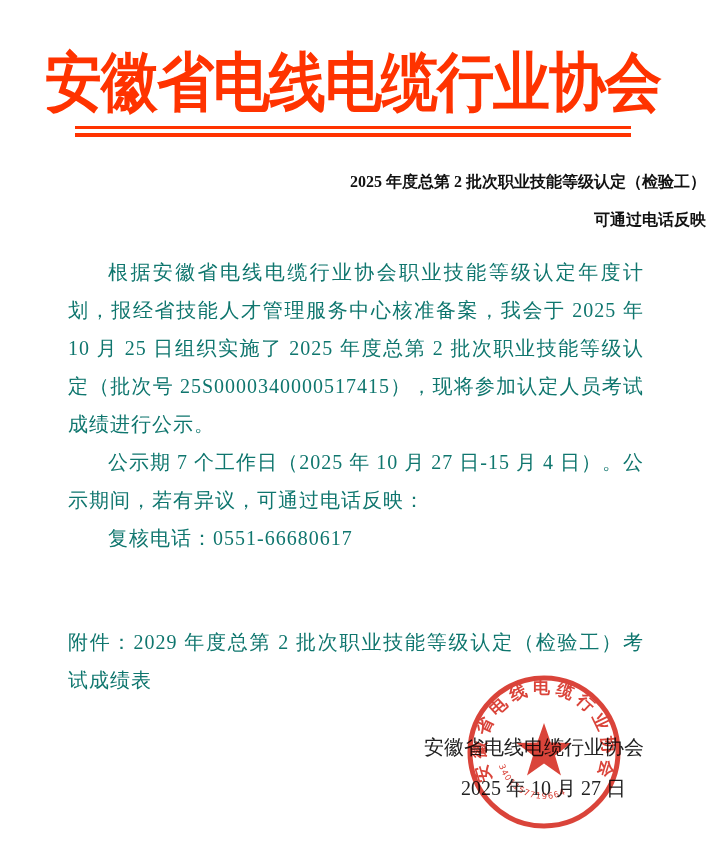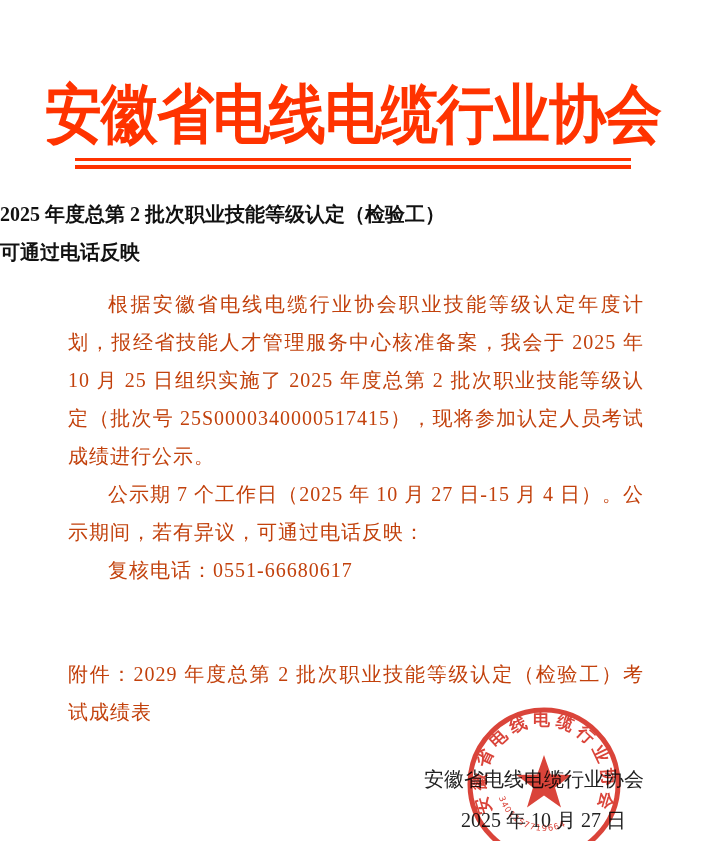--- a/index.html
+++ b/index.html
@@ -6,21 +6,20 @@
   html, body { background: #ffffff; }
   body {
     width: 706px; height: 841px;
     font-family: "Liberation Serif", "DejaVu Serif", serif;
     overflow: hidden;
   }
   .page {
     position: relative;
     width: 706px; height: 652px;
     background: #ffffff;
-    margin-top: 32px;
   }
   
   .letterhead {
     padding-top: 38px;
     text-align: center;
     color: #ff3300;
     font-size: 57px;
     font-weight: bold;
     line-height: 72px;
     letter-spacing: -1px;
@@ -28,34 +27,34 @@
     transform-origin: top center;
     white-space: nowrap;
   }
   .rule { width: 556px; margin: 16px auto 0 auto; }
   .rule-thin  { height: 3px; background: #ff3300; }
   .rule-thick { height: 4px; background: #ff3300; margin-top: 4px; }
 
   
   .doc-title {
     margin-top: 26px;
-    text-align: left;
-    font-size: 20px;
+    text-align: right;
+    font-size: 16px;
     font-weight: bold;
     color: #111111;
     line-height: 38px;
   }
   .doc-title span { display: block; }
 
   
   .body-text {
     margin: 14px 62px 0 68px;
     font-size: 20px;
     line-height: 38px;
-    color: #c2410c;
+    color: #0f766e;
     text-align: justify;
     text-justify: inter-character;
     letter-spacing: 1px;
   }
   .body-text p.indent { text-indent: 2em; }
   .body-text p.attachment { margin-top: 66px; text-indent: 0; }
 
   
   .signature {
     position: absolute;

